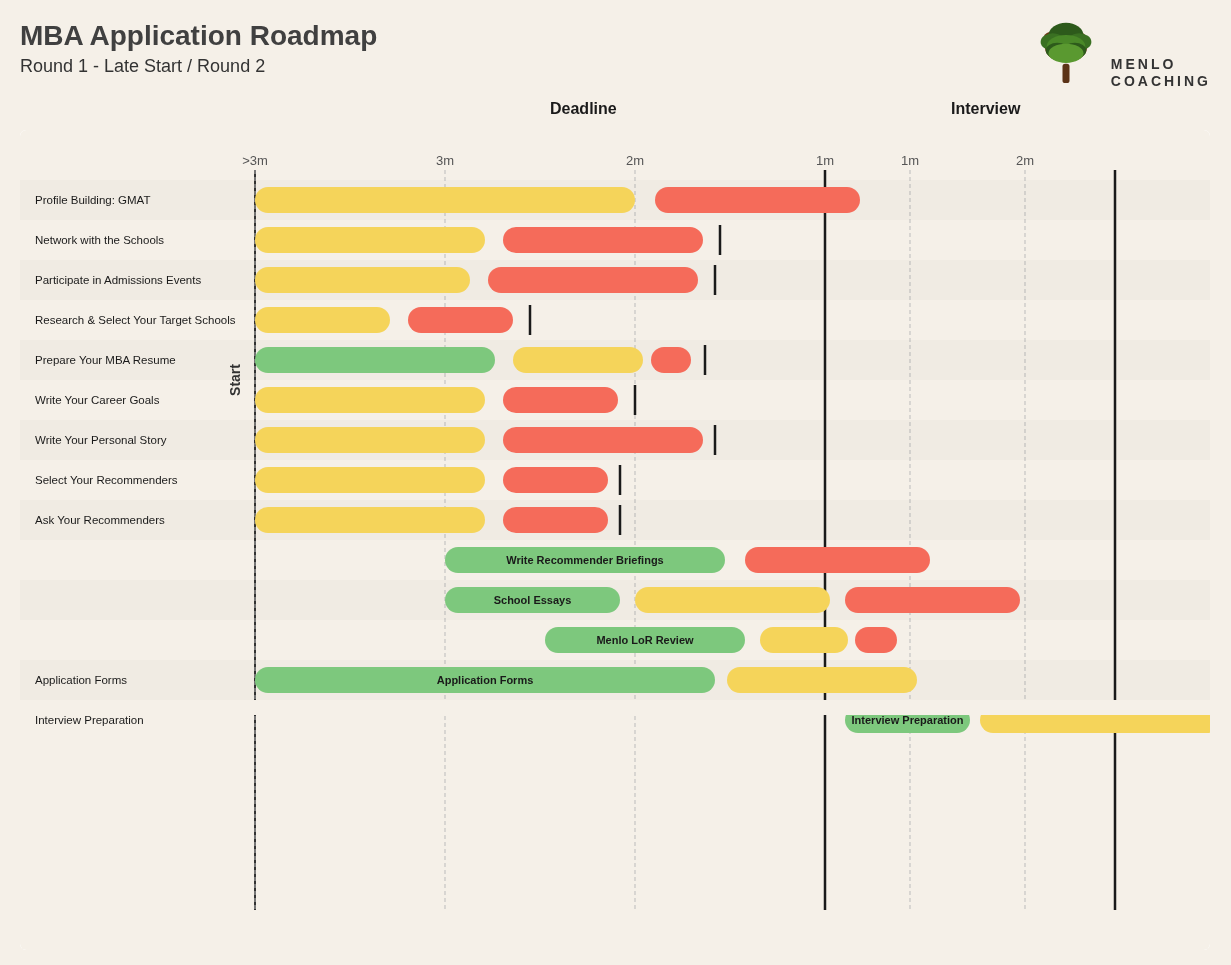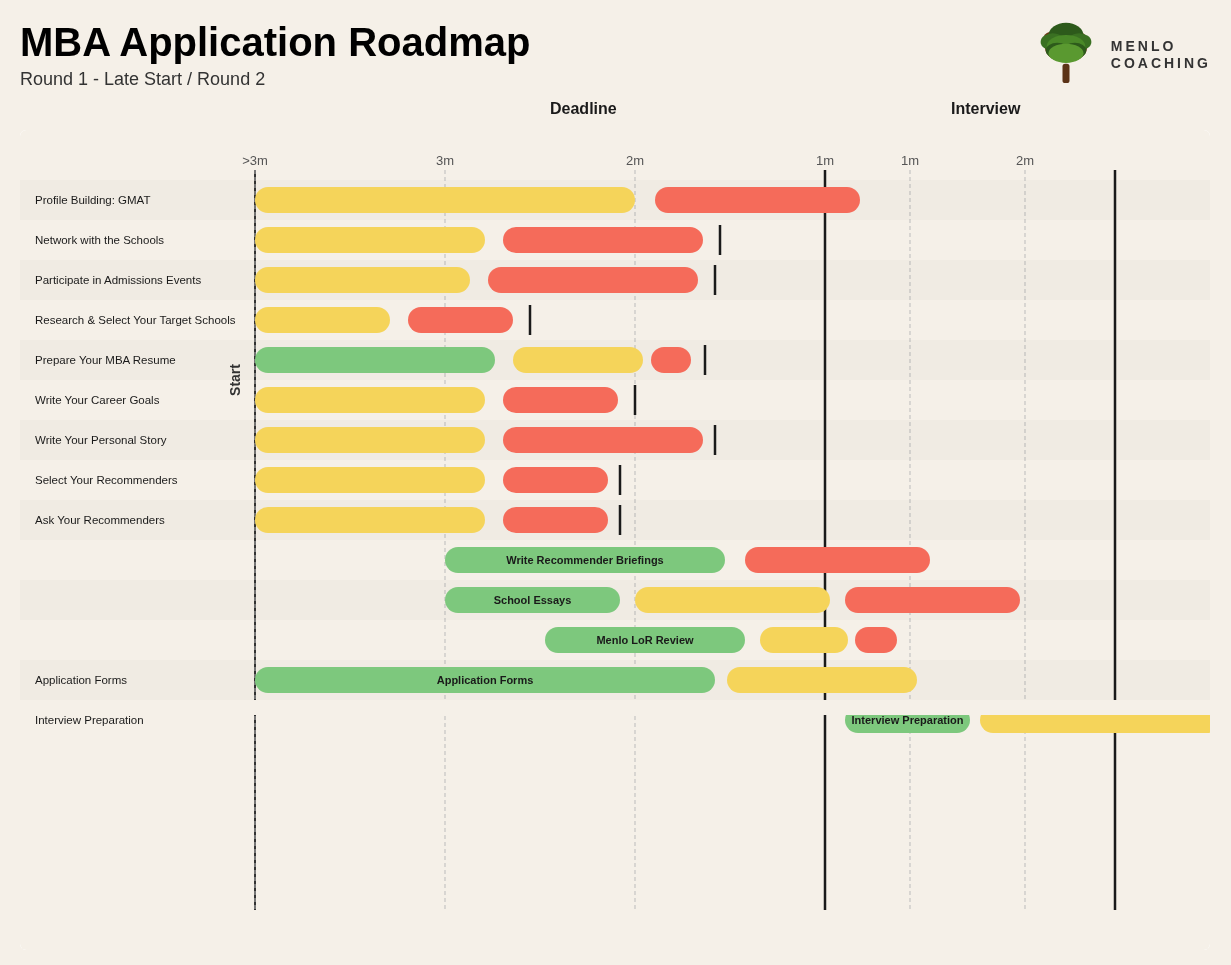--- a/index.html
+++ b/index.html
@@ -11,33 +11,33 @@
       position: relative;
       padding: 20px;
     }
     .header {
       display: flex;
       justify-content: space-between;
       align-items: flex-start;
       margin-bottom: 10px;
     }
     .title-block h1 {
-      font-size: 40px;
+      font-size: 28px;
       font-weight: 900;
-      color: #000000;
+      color: #404040;
     }
     .title-block h2 {
       font-size: 18px;
       font-weight: 400;
       color: #333;
       margin-top: 4px;
     }
     .logo-block {
       display: flex;
-      align-items: center;
+      align-items: flex-end;
       gap: 10px;
     }
     .logo-tree {
       width: 70px;
       height: 70px;
     }
     .logo-text {
       display: flex;
       flex-direction: column;
       line-height: 1.2;

